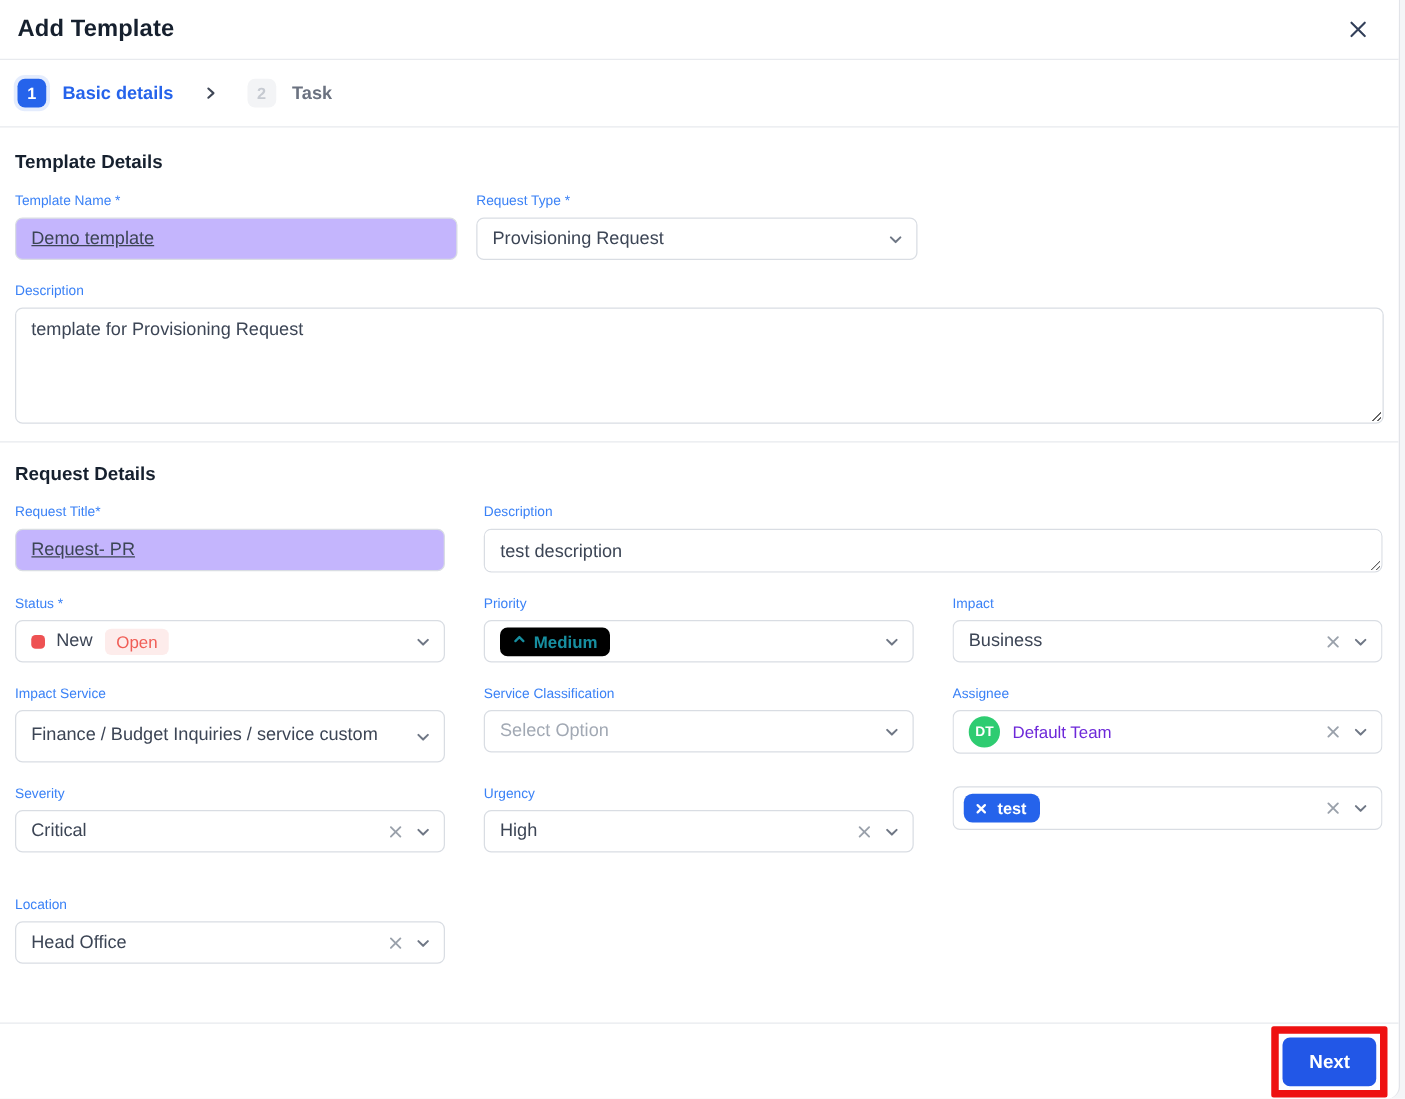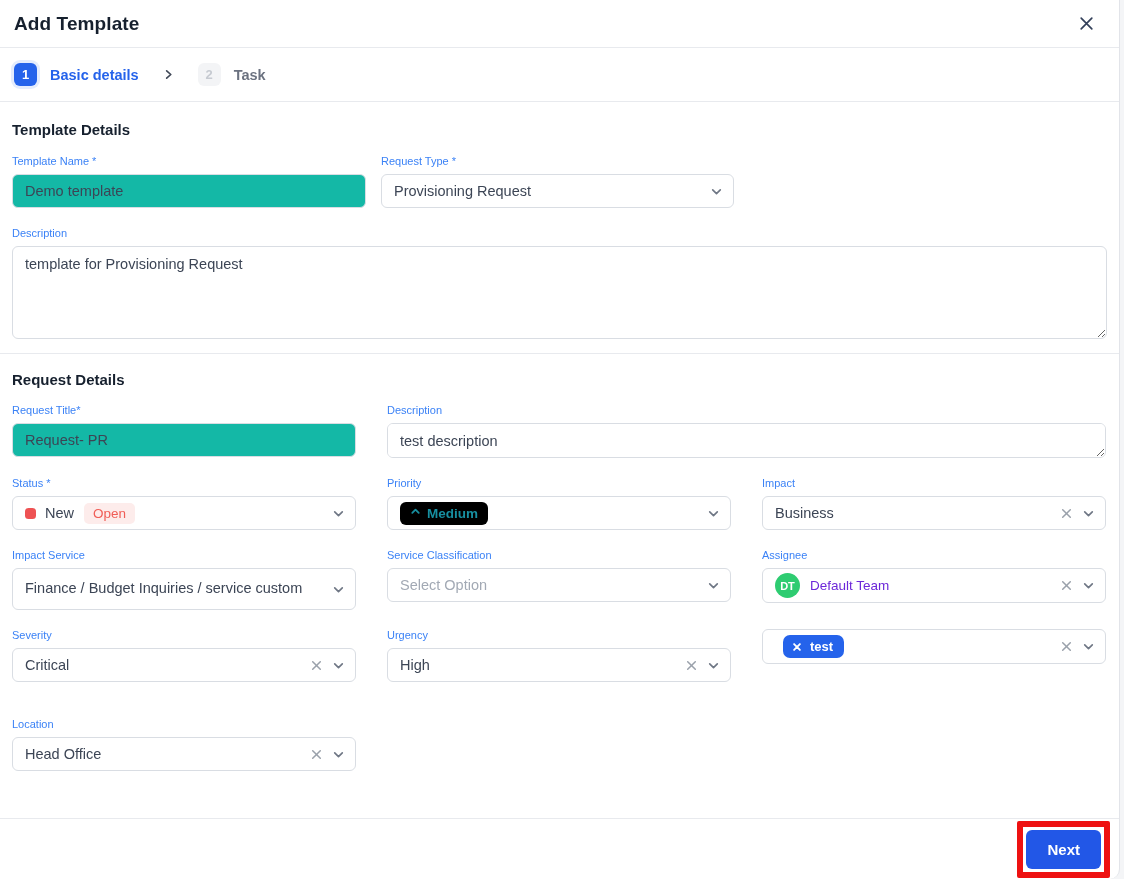--- a/index.html
+++ b/index.html
@@ -55,21 +55,21 @@
   .divider { border:none; border-top:1px solid #e8eaee; margin:14px -12px 0 -12px; }
   .grid2 { display:grid; grid-template-columns:354px 353px; column-gap:15px; margin-top:17px; }
   .grid3 { display:grid; grid-template-columns:344px 344px 344px; column-gap:31px; margin-top:16px; align-items:start; }
   .span2 { grid-column:2 / span 2; }
   .field-label { display:block; font-size:11px; color:#3b82f6; margin-bottom:7px; }
   .text-input {
     width:100%; height:34px;
     border:1px solid #d9dde3; border-radius:6px;
     padding:14px 12px; font-size:14.5px; color:#3c4555;
     font-family:"Liberation Sans", sans-serif;
-    background:#14b8a6; outline:none;
+    background:#c4b5fd; outline:none;text-decoration:underline;
   }
   textarea.ta {
     width:100%; border:1px solid #d9dde3; border-radius:6px;
     padding:9px 12px; font-size:14.5px; color:#3c4555;
     font-family:"Liberation Sans", sans-serif;
     background:#fff; outline:none; resize:vertical; display:block;
   }
   .ta-big { height:93px; }
   .ta-small { height:35px; padding-top:7px; }
   .select {
@@ -338,21 +338,21 @@
             </span>
             <span class="chev">
               <svg width="13" height="13" viewBox="0 0 12 12" fill="none" stroke="currentColor" stroke-width="1.5" stroke-linecap="round" stroke-linejoin="round">
                   <path d="M2.5 4.5 L6 8 L9.5 4.5"></path>
                 </svg>
             </span>
           </span>
         </div>
       </div>
       <div class="field">
-        <div class="select" style="min-height:35px; padding-left:20px;">
+        <div class="select" style="min-height:35px; padding-left:8px;">
           <span class="tag-chip">
             <span class="chip-x">
               <svg width="10" height="10" viewBox="0 0 12 12" fill="none" stroke="currentColor" stroke-width="2.2" stroke-linecap="round">
                   <path d="M2.5 2.5 L9.5 9.5 M9.5 2.5 L2.5 9.5"></path>
                 </svg>
             </span>
             <span>test</span>
           </span>
           <span class="icons">
             <span class="clear-x">

